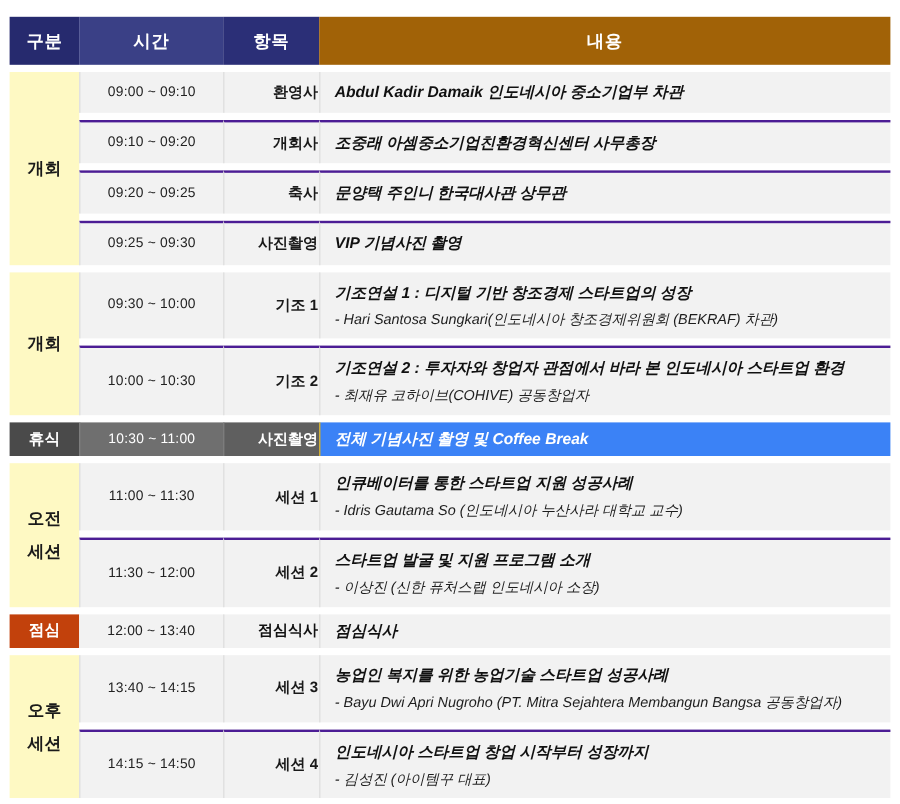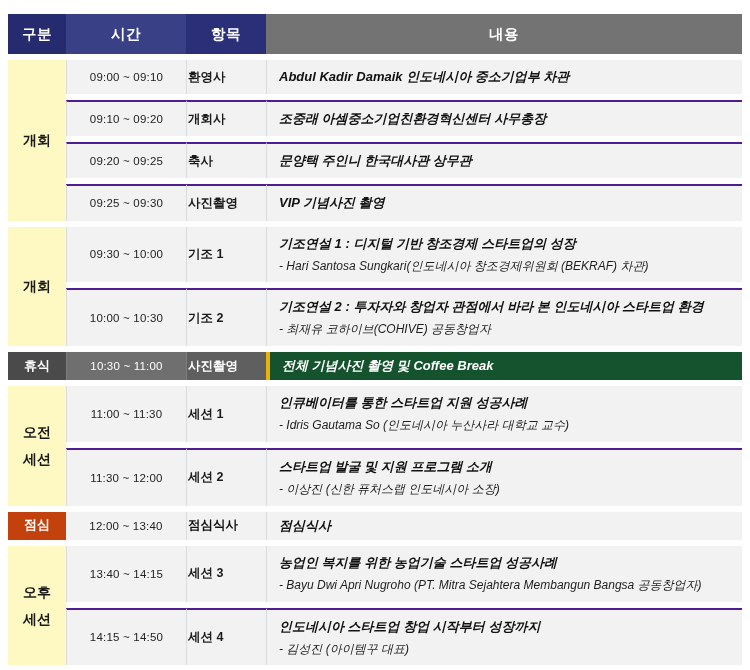--- a/index.html
+++ b/index.html
@@ -41,21 +41,21 @@
     font-weight: bold;
     letter-spacing: 0.5px;
     height: 40px;
     text-align: center;
     vertical-align: middle;
     border: none;
   }
   thead th.th-div { background: #262a6e; }
   thead th.th-time { background: #3a4086; }
   thead th.th-item { background: #2b2f77; }
-  thead th.th-desc { background: #737373; }
+  thead th.th-desc { background: #a16207; }
   td {
     vertical-align: middle;
     border: none;
   }
   td.div {
     background: #fef9c3;
     text-align: center;
     font-size: 14px;
     font-weight: bold;
     color: #1a1a1a;
@@ -63,21 +63,21 @@
   }
   td.time {
     background: #f2f2f2;
     text-align: center;
     font-size: 11.5px;
     color: #222;
     letter-spacing: 0.2px;
   }
   td.item {
     background: #f2f2f2;
-    text-align: left;
+    text-align: right;
     font-size: 12.5px;
     font-weight: bold;
     color: #1a1a1a;
   }
   td.desc {
     background: #f2f2f2;
     padding: 7px 10px 7px 12px;
     font-size: 12.5px;
     color: #111;
     line-height: 1.55;
@@ -120,23 +120,23 @@
     border-left: 1px solid #7d7d7d;
     font-size: 11.5px;
   }
   tr.band td.item {
     background: #5f5f5f;
     color: #ffffff;
     border-left: 1px solid #7d7d7d;
     font-weight: bold;
   }
   tr.band td.desc {
-    background: #14532d;
-    color: #ffffff;
-    border-left: 4px solid #eab308;
+    background: #3b82f6;
+    color: #ffffff;
+    border-left: 1px solid #eab308;
     font-weight: bold;
     padding: 4px 10px 4px 12px;
   }
 
   
   tr.band.light td.div { background: #c2410c; }
   tr.band.light td.time { background: #f2f2f2; color: #222; border-left: none; }
   tr.band.light td.item { background: #f2f2f2; color: #111; border-left: 1px solid #dcdcdc; }
   tr.band.light td.desc { background: #f2f2f2; color: #111; border-left: 1px solid #dcdcdc; font-weight: bold; }
 </style>

